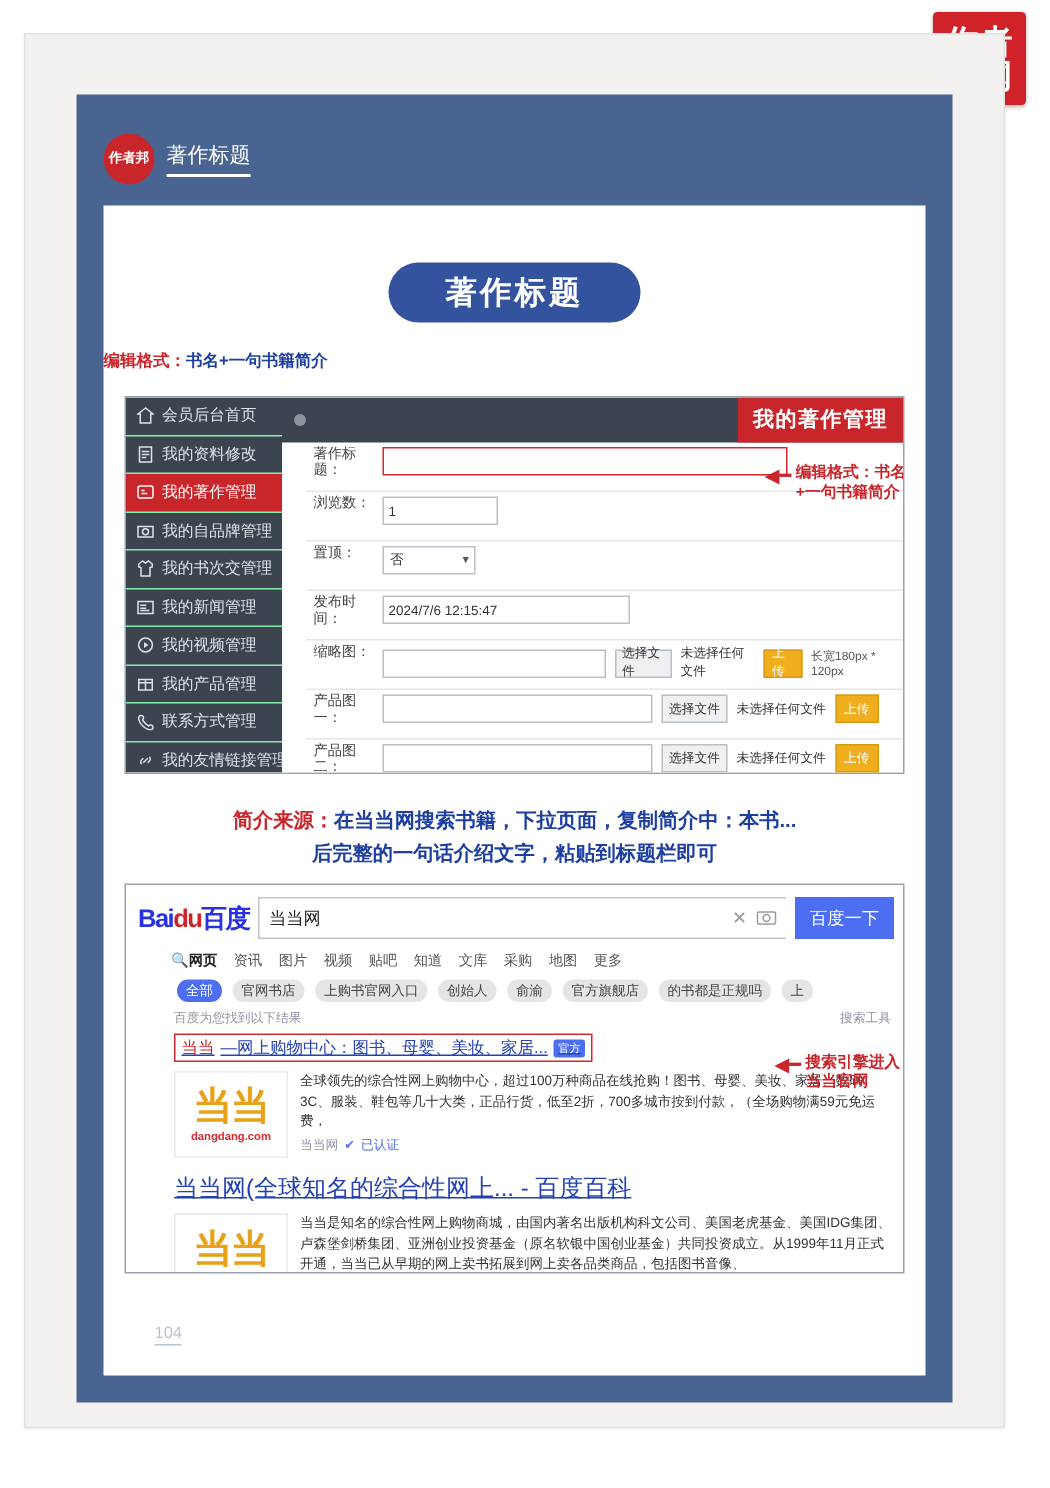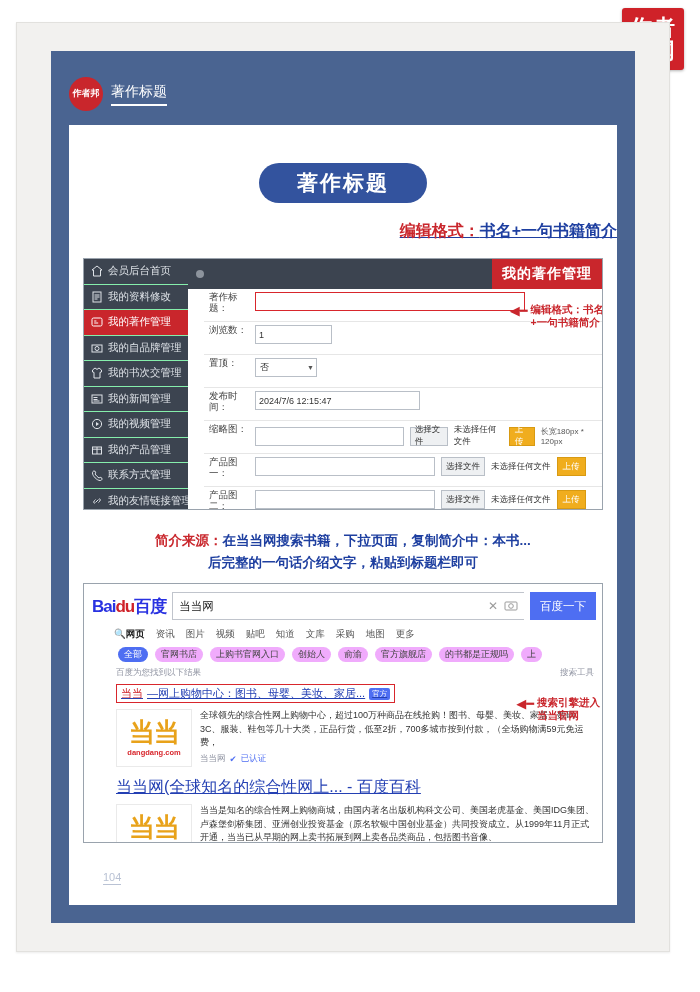--- a/index.html
+++ b/index.html
@@ -17,21 +17,21 @@
     font-size:22px;font-weight:bold;line-height:1.05;letter-spacing:1px;
     box-shadow:0 1px 3px rgba(0,0,0,.3);
   }
   
   .page-frame{
     position:absolute;left:16px;top:22px;width:652px;height:928px;
     background:#f2f1ef;border:1px solid #e2e1de;
     box-shadow:0 1px 2px rgba(0,0,0,.08);
   }
   .page-inner{
-    position:absolute;left:34px;top:28px;width:584px;height:872px;
+    position:absolute;left:34px;top:40px;width:584px;height:872px;
     background:#4a6491;
   }
   
   .doc-head{
     position:absolute;left:18px;top:26px;display:flex;align-items:center;gap:8px;
   }
   .doc-head .badge{
     width:34px;height:34px;border-radius:50%;background:#c9262c;color:#fff;
     display:flex;align-items:center;justify-content:center;
     font-size:9px;font-weight:bold;line-height:1.05;text-align:center;letter-spacing:0;
@@ -43,21 +43,21 @@
   .sheet{
     position:absolute;left:18px;top:74px;width:548px;height:780px;background:#ffffff;
   }
   
   .title-pill{
     margin:38px auto 0;width:168px;height:40px;background:#33539e;border-radius:20px;
     color:#fff;font-size:21px;font-weight:bold;display:flex;align-items:center;justify-content:center;
     letter-spacing:2px;
   }
   .subtitle{
-    margin-top:18px;text-align:right;color:#1e3fa0;font-size:16px;font-weight:bold;text-decoration:underline;
+    margin-top:18px;text-align:left;color:#1e3fa0;font-size:11px;font-weight:bold;
   }
   .subtitle .k{color:#c9262c;}
   
   .admin-shot{
     position:relative;margin:16px 14px 0 14px;border:1px solid #9aa3ad;height:250px;background:#fff;
     display:flex;overflow:hidden;
   }
   .admin-side{
     width:104px;background:#3c4450;color:#dfe3e8;font-size:10.5px;flex:0 0 104px;
   }
@@ -133,21 +133,21 @@
     height:28px;background:#4e6ef2;color:#fff;font-size:11.5px;display:flex;align-items:center;
     padding:0 10px;white-space:nowrap;
   }
   .baidu-tabs{
     display:flex;gap:11px;font-size:9.5px;color:#555;padding:2px 0 4px 30px;align-items:center;
   }
   .baidu-tabs .t.on{color:#222;font-weight:bold;}
   .baidu-chips{
     display:flex;gap:7px;font-size:9px;color:#444;padding:2px 0 2px 34px;align-items:center;flex-wrap:nowrap;
   }
-  .chip{padding:1px 6px;border-radius:9px;background:#f0abfc;white-space:nowrap;}
+  .chip{padding:1px 6px;border-radius:9px;background:#e5e5e5;white-space:nowrap;}
   .chip.on{background:#4e6ef2;color:#fff;}
   .baidu-meta{
     display:flex;justify-content:space-between;font-size:8.5px;color:#9195a3;padding:3px 8px 4px 32px;
   }
   .result{padding:0 8px 0 32px;}
   .res-title{
     display:inline-flex;align-items:center;gap:4px;font-size:11px;color:#2440b3;
     border:1px solid #d8262c;padding:1px 4px;text-decoration:underline;
   }
   .res-title .mark{color:#cf2229;}

